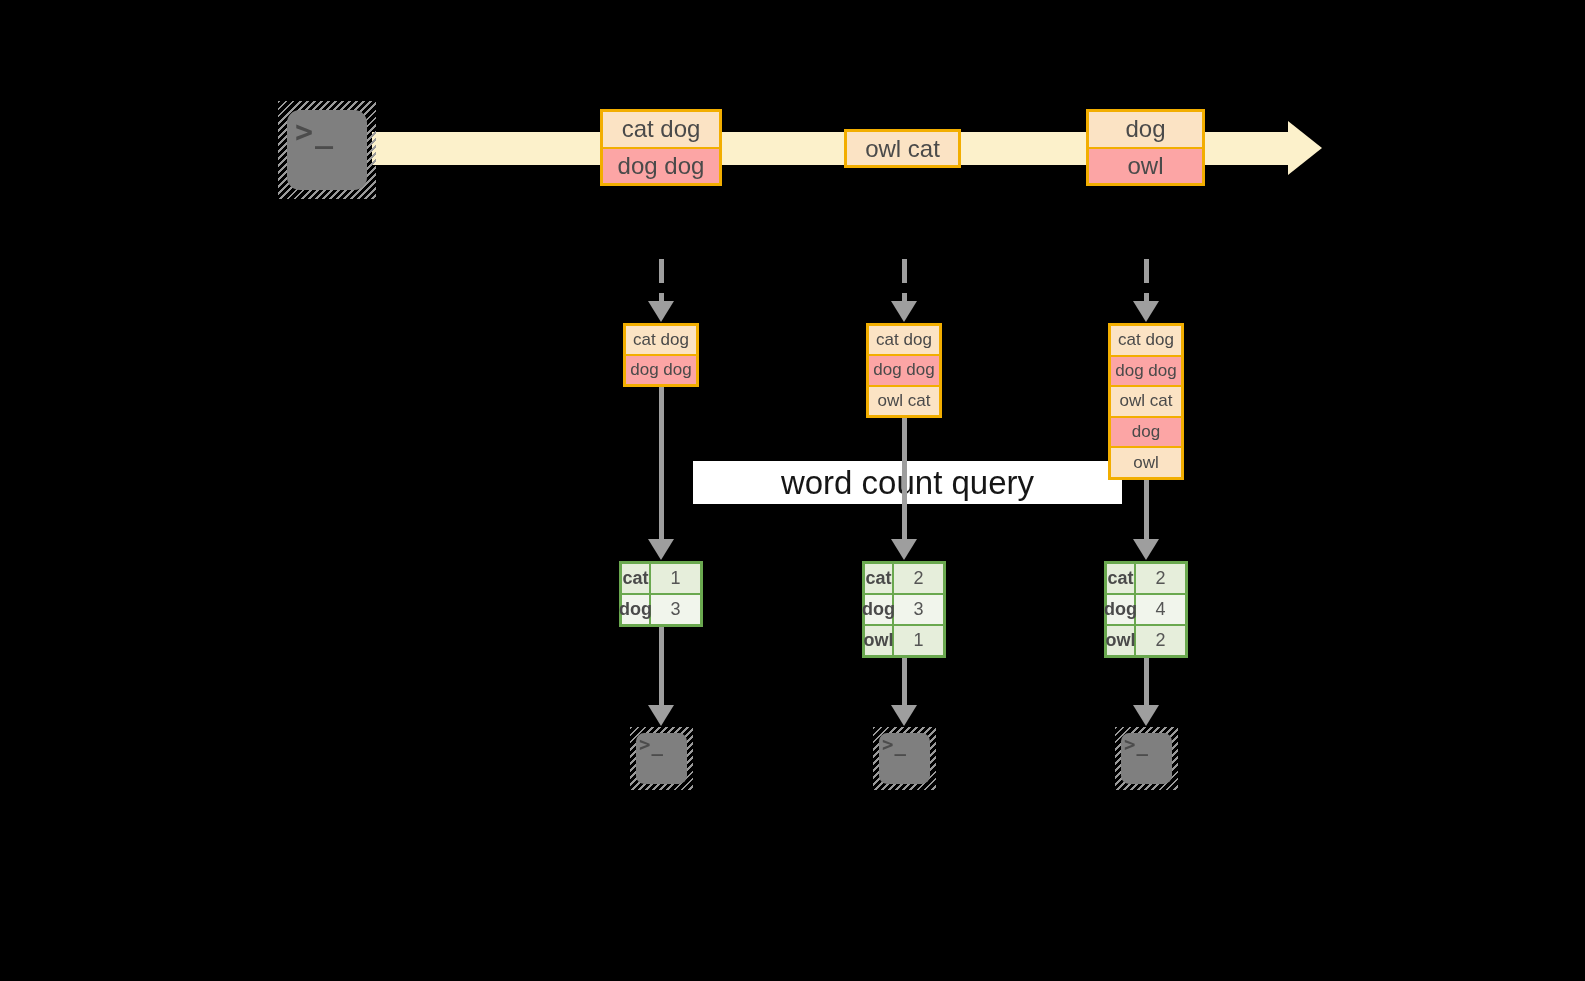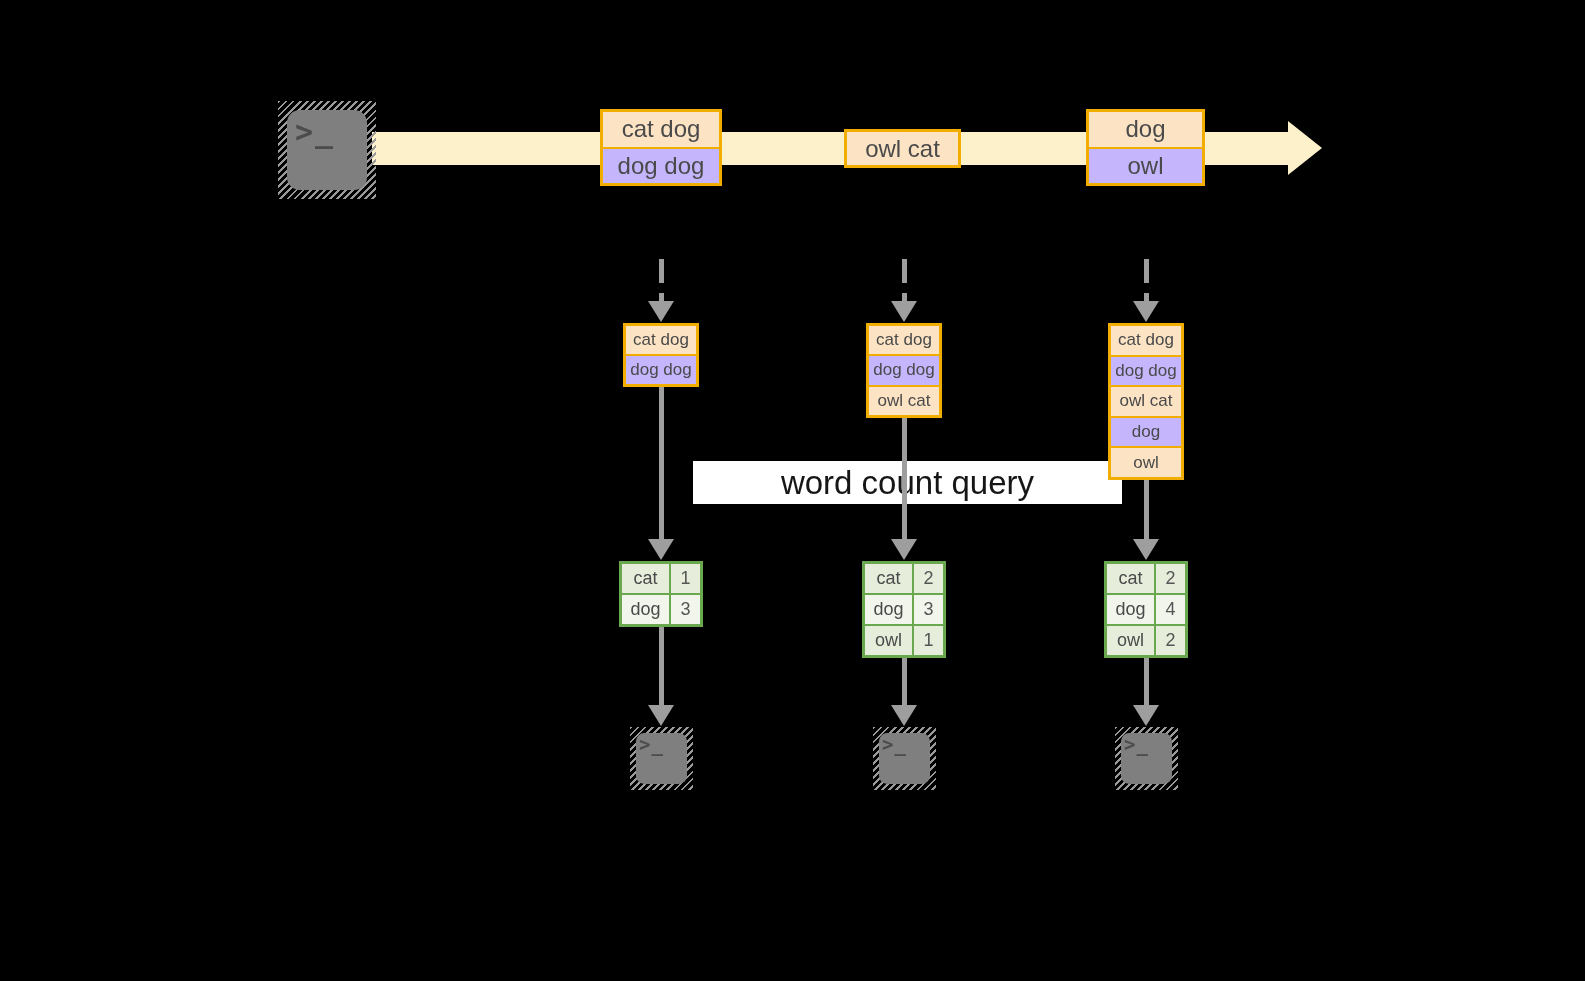--- a/index.html
+++ b/index.html
@@ -22,21 +22,21 @@
   .band-head{position:absolute;left:1288px;top:121px;width:0;height:0;z-index:0;
              border-top:27px solid rgba(0,0,0,0);border-bottom:27px solid rgba(0,0,0,0);
              border-left:34px solid #fcf1cb;}
 
   
   .obox{position:absolute;box-sizing:border-box;border:3px solid #f2ae00;background:#f2ae00;
         display:flex;flex-direction:column;gap:2px;z-index:3;}
   .orow{flex:1;display:flex;align-items:center;justify-content:center;
         color:#4a4a4a;white-space:nowrap;}
   .peach{background:#fbe3c4;}
-  .cream{background:#c4b5fd;}
+  .cream{background:#fca5a5;}
   .tbox .orow{font-size:24px;}
   .abox .orow{font-size:17px;}
   .tbox1{left:600px;top:109px;width:122px;height:77px;}
   .tbox2{left:844px;top:129px;width:117px;height:39px;}
   .tbox3{left:1086px;top:109px;width:119px;height:77px;}
   .abox1{left:623px;top:323px;width:76px;height:64px;}
   .abox2{left:866px;top:323px;width:76px;height:95px;}
   .abox3{left:1108px;top:323px;width:76px;height:157px;}
 
   
@@ -48,22 +48,22 @@
 
   
   .queryband{position:absolute;left:693px;top:461px;width:429px;height:43px;background:#ffffff;
              z-index:1;display:flex;align-items:center;justify-content:center;
              font-size:33px;color:#161616;white-space:nowrap;}
 
   
   .gtable{position:absolute;box-sizing:border-box;border:3px solid #6aa84f;background:#6aa84f;
           display:flex;flex-direction:column;gap:2px;z-index:3;}
   .grow{flex:1;display:flex;gap:2px;}
-  .gword{width:47px;display:flex;align-items:center;justify-content:center;
-         font-size:18px;color:#4a4a4a;}
+  .gword{width:27px;display:flex;align-items:center;justify-content:center;
+         font-size:18px;color:#4a4a4a;font-weight:bold;}
   .gnum{flex:1;display:flex;align-items:center;justify-content:center;
         font-size:18px;color:#555555;}
   .shade-a{background:#e6eedb;}
   .shade-b{background:#f1f5ec;}
   .g1{left:619px;top:561px;width:84px;height:66px;}
   .g2{left:862px;top:561px;width:84px;height:97px;}
   .g3{left:1104px;top:561px;width:84px;height:97px;}
 </style>
 </head>
 <body>

